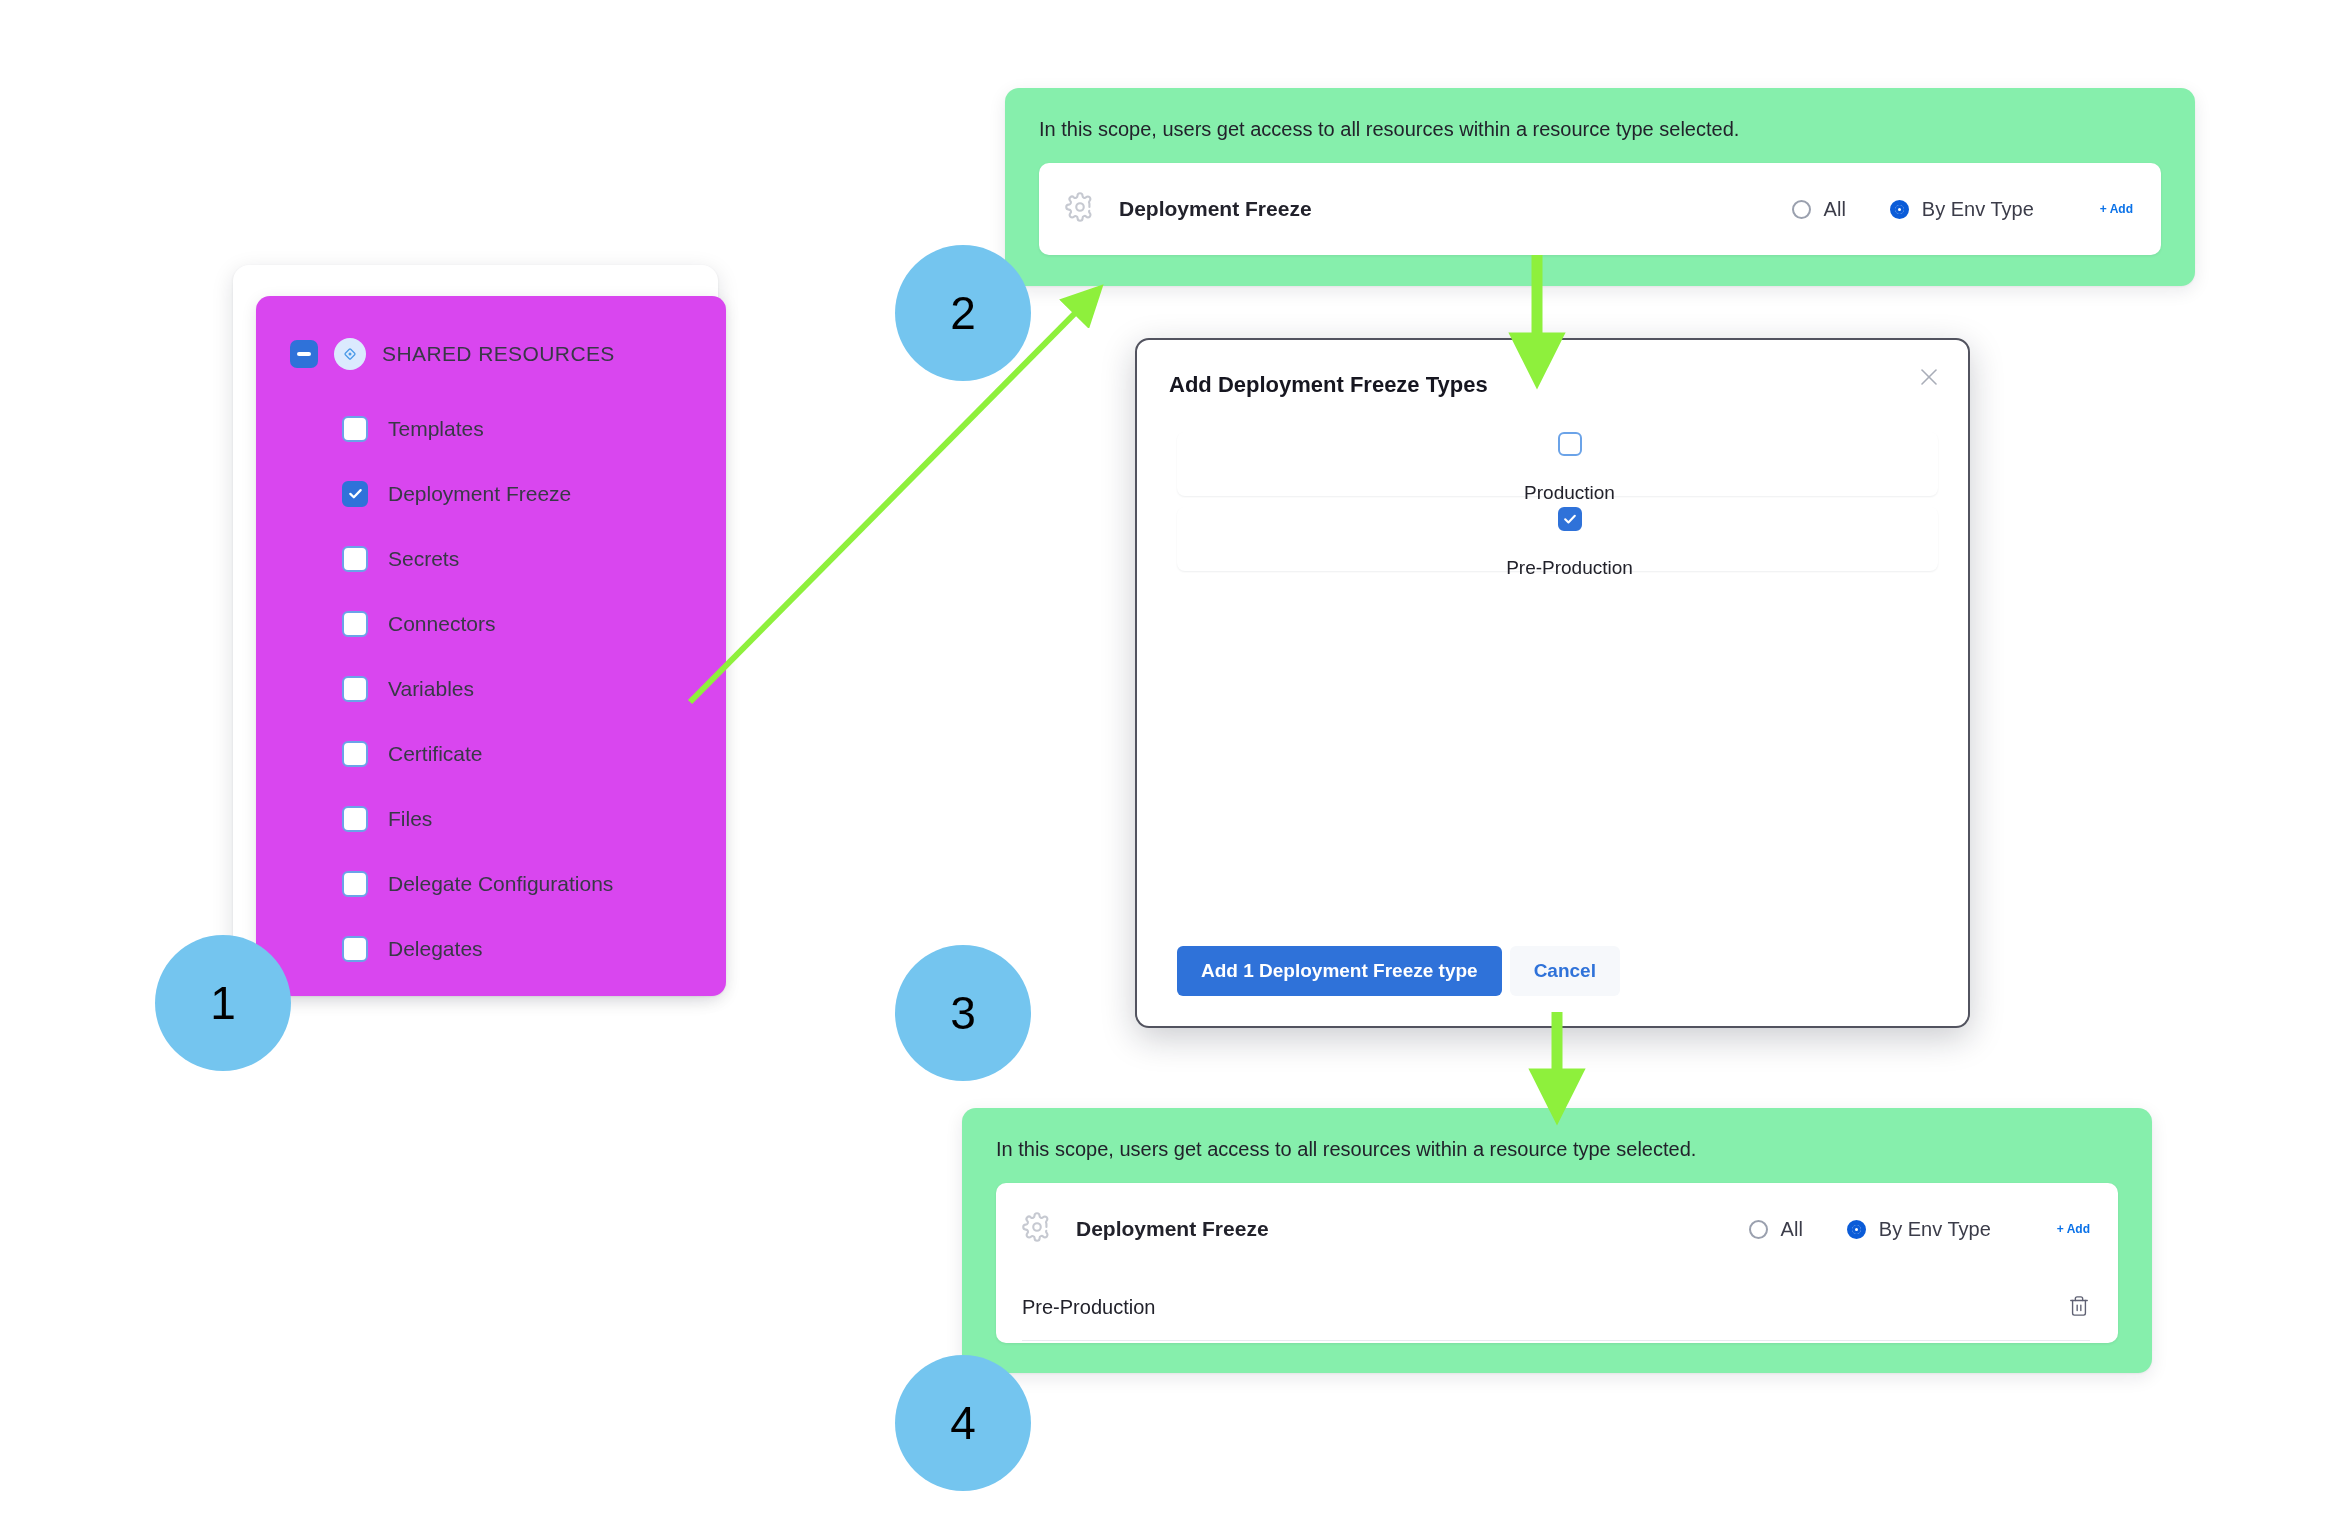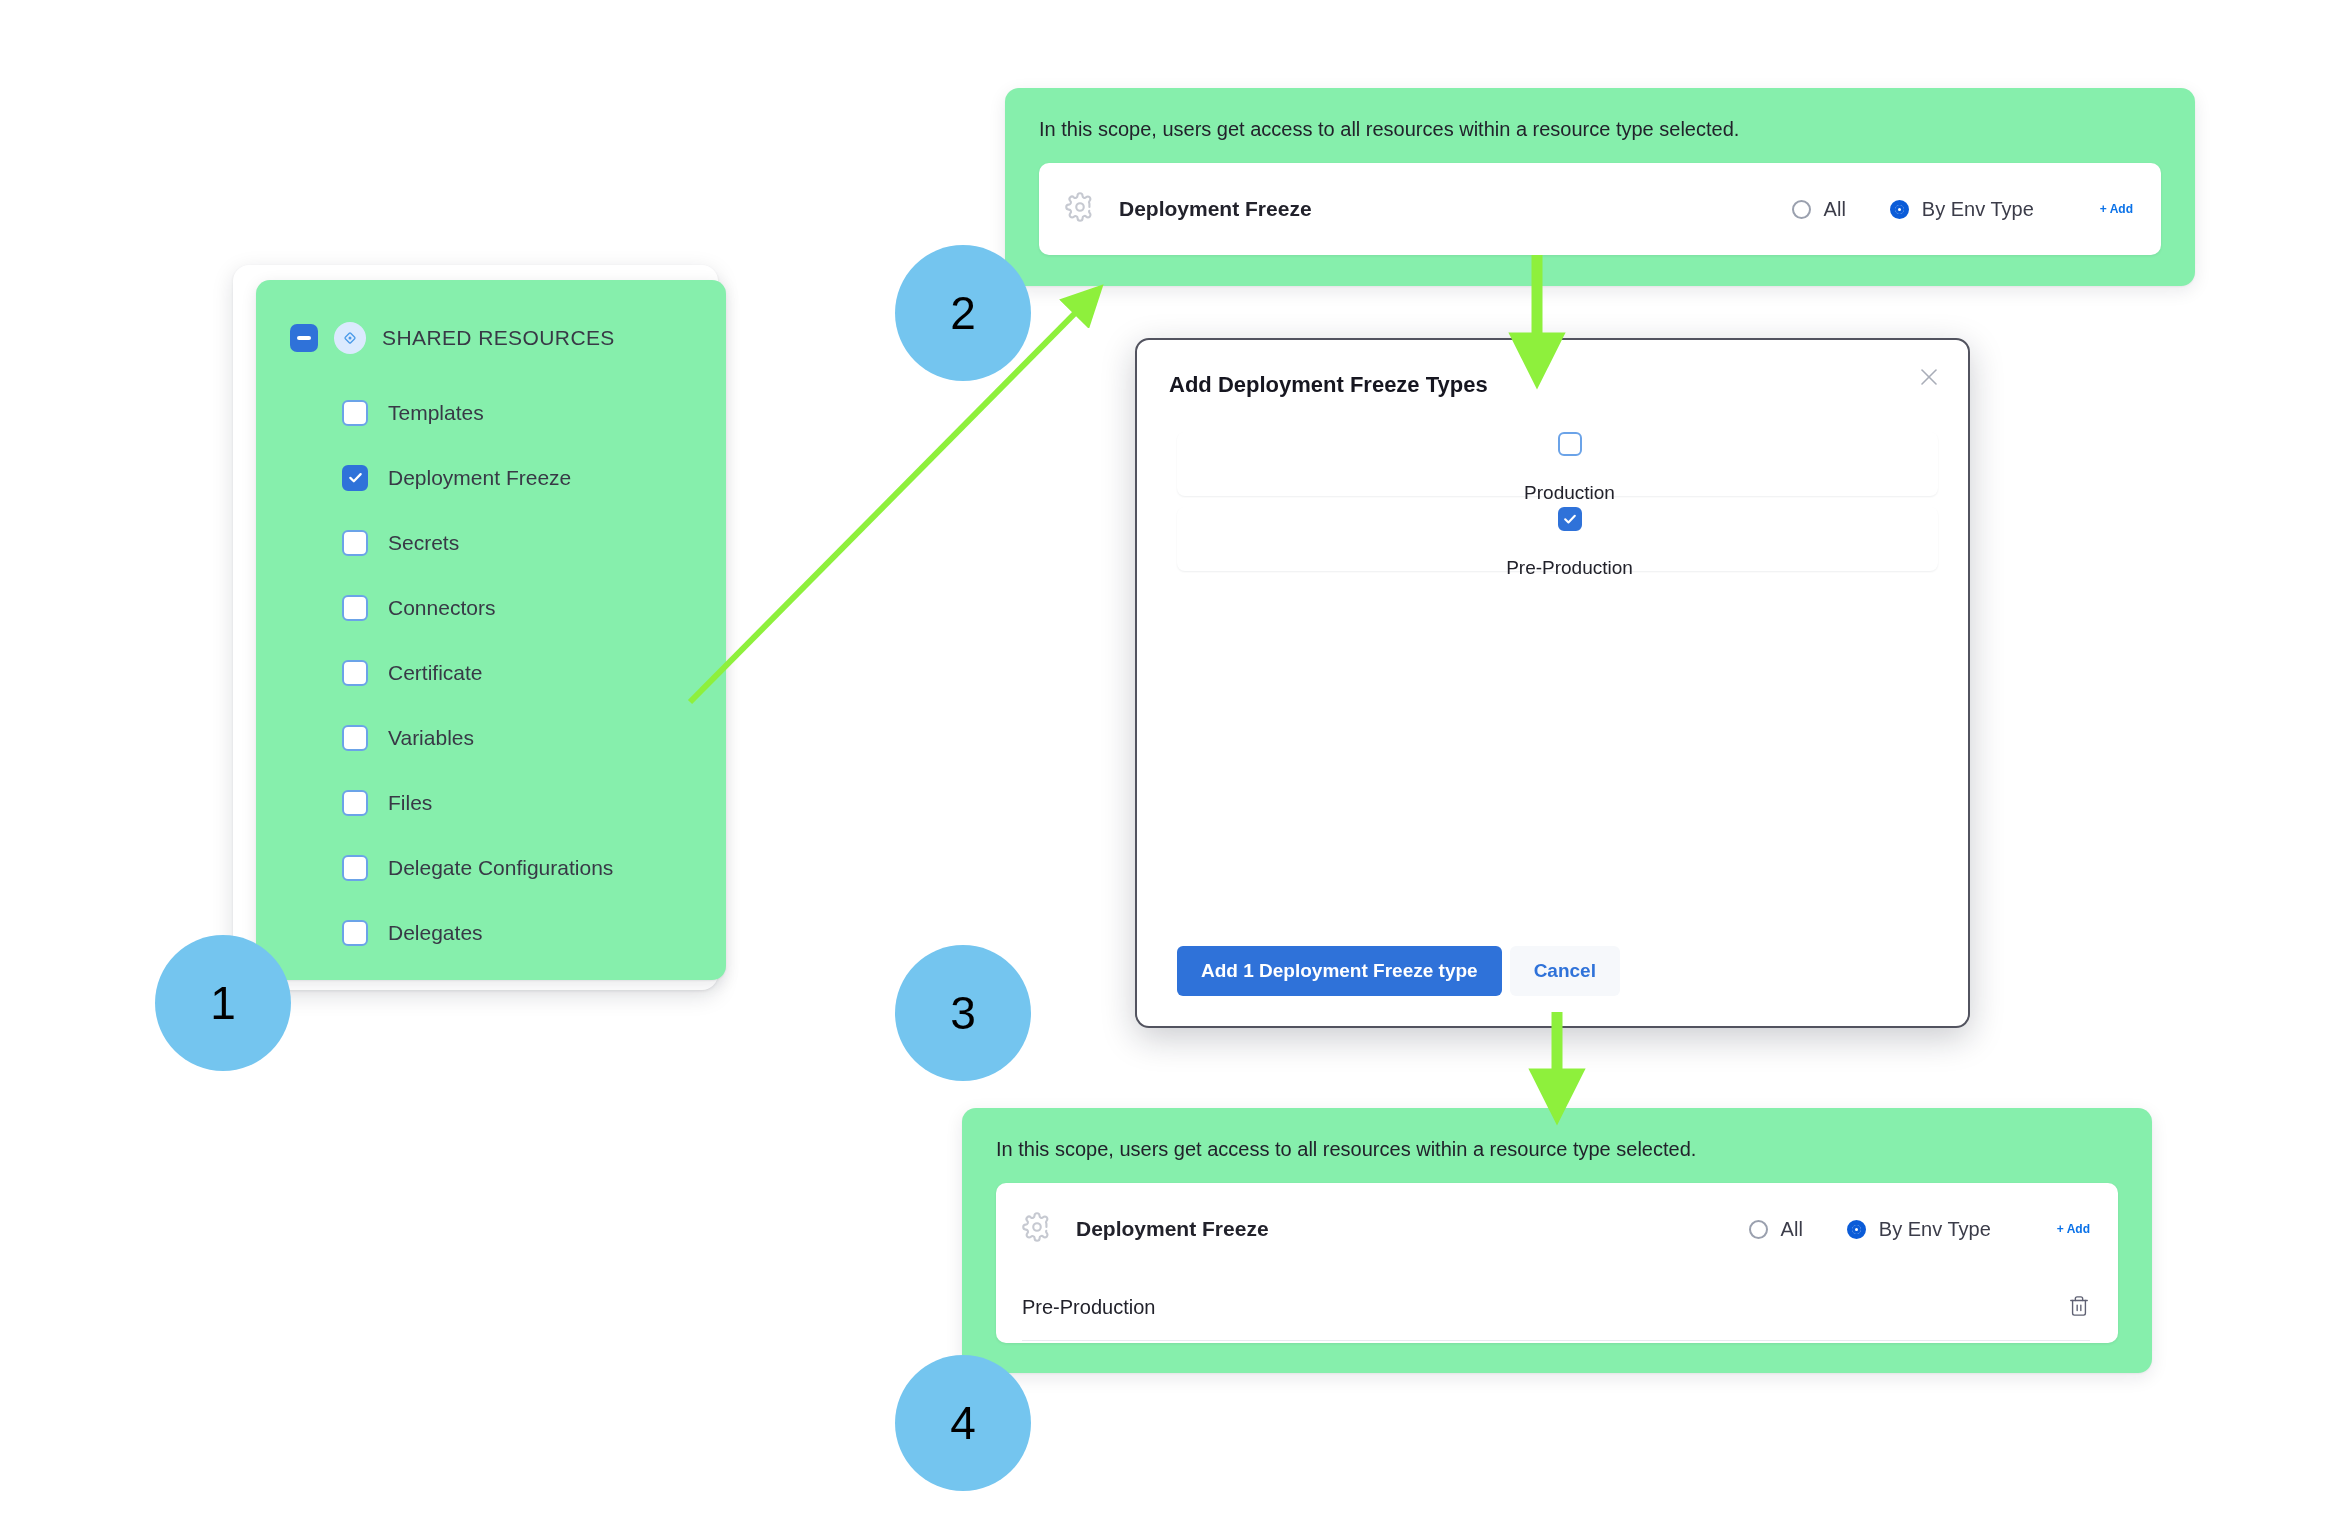--- a/index.html
+++ b/index.html
@@ -56,24 +56,24 @@
     top: 265px;
     width: 485px;
     height: 725px;
     background: #ffffff;
     border-radius: 16px;
     box-shadow: 0 6px 22px rgba(17,24,39,0.13), 0 1px 3px rgba(17,24,39,0.08);
   }
   #tree-panel-inner {
     position: absolute;
     left: 256px;
-    top: 280px;
+    top: 296px;
     width: 470px;
     height: 700px;
-    background: #86efac;
+    background: #d946ef;
     border-radius: 14px;
     box-shadow: 0 4px 16px rgba(17,24,39,0.10), 0 1px 2px rgba(17,24,39,0.06);
     padding: 38px 0 0 0;
     z-index: 2;
   }
 
   .tree-header {
     display: flex;
     align-items: center;
     gap: 16px;
@@ -385,25 +385,25 @@
         <div class="tree-item">
           <span class="cb"></span>
           <span class="label">Secrets</span>
         </div>
         <div class="tree-item">
           <span class="cb"></span>
           <span class="label">Connectors</span>
         </div>
         <div class="tree-item">
           <span class="cb"></span>
+          <span class="label">Variables</span>
+        </div>
+        <div class="tree-item">
+          <span class="cb"></span>
           <span class="label">Certificate</span>
-        </div>
-        <div class="tree-item">
-          <span class="cb"></span>
-          <span class="label">Variables</span>
         </div>
         <div class="tree-item">
           <span class="cb"></span>
           <span class="label">Files</span>
         </div>
         <div class="tree-item">
           <span class="cb"></span>
           <span class="label">Delegate Configurations</span>
         </div>
         <div class="tree-item">

